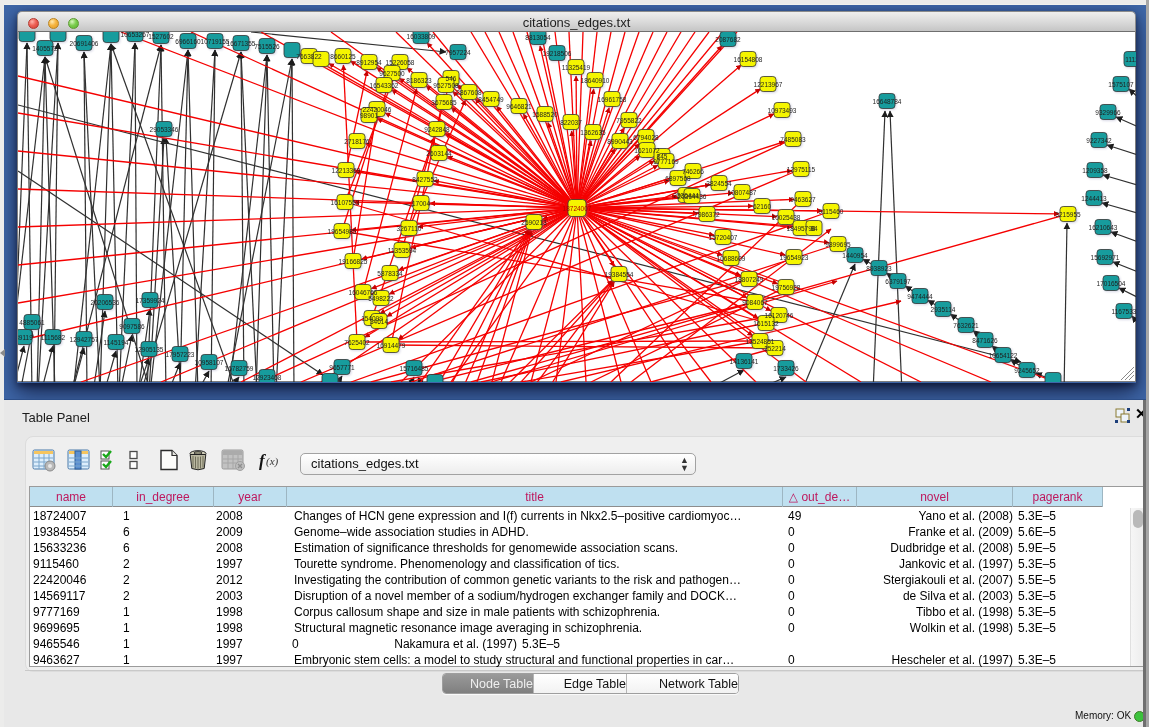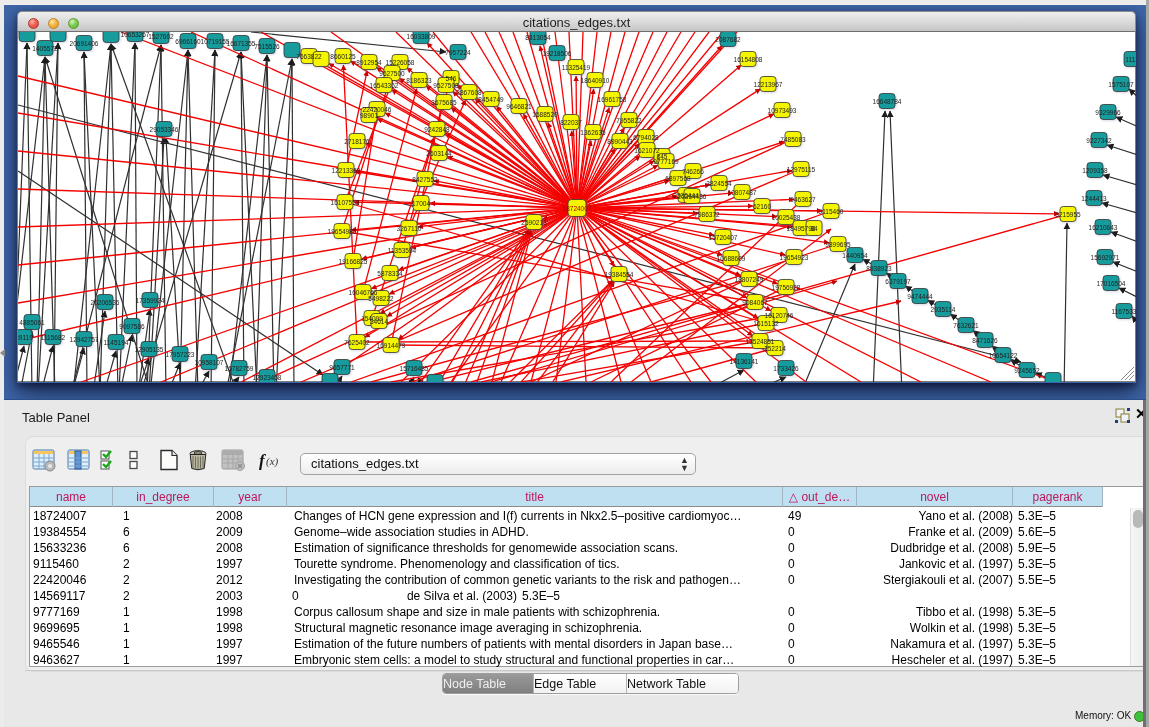--- a/index.html
+++ b/index.html
@@ -38,21 +38,21 @@
 .h0{width:83px}.h1{width:101px}.h2{width:73px}.h3{width:496px}.h4{width:74px}.h5{width:156px}.h6{width:90px}
 #tbody{position:absolute;left:0;top:21px;width:1100px;font-size:12px;color:#000}
 .tr{height:16px;line-height:16px;white-space:nowrap;display:flex}
 .tr span{display:inline-block;overflow:hidden}
 .c0{width:83px;padding-left:3px}.c1{width:101px;padding-left:10px}.c2{width:73px;padding-left:2px}.c3{width:496px;padding-left:7px}.c4{width:74px;padding-left:5px}.c5{width:156px;text-align:right}.c6{width:85px;padding-left:5px}
 #vsb{position:absolute;right:2px;top:21px;width:15px;height:158px;background:linear-gradient(90deg,#f6f6f6,#ececec);border-left:1px solid #e0e0e0}
 #vsb .thumb{position:absolute;left:2px;top:2px;width:10px;height:18px;border-radius:5px;background:#b9b9b9}
 
 #botline{position:absolute;left:9px;top:270px;width:1127px;height:1px;background:#c9c9c9}
 #seg{position:absolute;left:426px;top:273px;height:21px;display:flex;border:1px solid #9e9e9e;border-radius:4px;overflow:hidden;background:#fff;font-size:12.5px;box-shadow:0 1px 1px rgba(255,255,255,.8)}
-#seg div{height:100%;line-height:20px;text-align:left}
+#seg div{height:100%;line-height:20px;text-align:right}
 #seg .sel{background:linear-gradient(#9a9a9a,#7f7f7f);color:#efefef;width:90px}
 #seg .u1{width:93px;border-left:1px solid #b5b5b5;color:#111;background:linear-gradient(#ffffff,#f2f2f2)}
 #seg .u2{width:112px;border-left:1px solid #b5b5b5;color:#111;background:linear-gradient(#ffffff,#f2f2f2)}
 #mem{position:absolute;left:1059px;top:310px;font-size:10px;color:#111}
 #memdot{position:absolute;left:1118px;top:311px;width:11px;height:11px;border-radius:50%;background:#3cc23c;border:1px solid #3e7a28}
 </style></head>
 <body>
 <div id="root">
 <div id="tstrip"></div>
 <div id="desk">
@@ -716,20 +716,21 @@
             <span class="c2">2012</span>
             <span class="c3">Investigating the contribution of common genetic variants to the risk and pathogen…</span>
             <span class="c4">0</span>
             <span class="c5">Stergiakouli et al. (2007)</span>
             <span class="c6">5.5E–5</span>
           </div>
 <div class="tr">
             <span class="c0">14569117</span>
             <span class="c1">2</span>
             <span class="c2">2003</span>
+            <span class="c3">Disruption of a novel member of a sodium/hydrogen exchanger family and DOCK…</span>
             <span class="c4">0</span>
             <span class="c5">de Silva et al. (2003)</span>
             <span class="c6">5.3E–5</span>
           </div>
 <div class="tr">
             <span class="c0">9777169</span>
             <span class="c1">1</span>
             <span class="c2">1998</span>
             <span class="c3">Corpus callosum shape and size in male patients with schizophrenia.</span>
             <span class="c4">0</span>
@@ -742,21 +743,20 @@
             <span class="c2">1998</span>
             <span class="c3">Structural magnetic resonance image averaging in schizophrenia.</span>
             <span class="c4">0</span>
             <span class="c5">Wolkin et al. (1998)</span>
             <span class="c6">5.3E–5</span>
           </div>
 <div class="tr">
             <span class="c0">9465546</span>
             <span class="c1">1</span>
             <span class="c2">1997</span>
-            <span class="c3">Estimation of the future numbers of patients with mental disorders in Japan base…</span>
             <span class="c4">0</span>
             <span class="c5">Nakamura et al. (1997)</span>
             <span class="c6">5.3E–5</span>
           </div>
 <div class="tr">
             <span class="c0">9463627</span>
             <span class="c1">1</span>
             <span class="c2">1997</span>
             <span class="c3">Embryonic stem cells: a model to study structural and functional properties in car…</span>
             <span class="c4">0</span>

